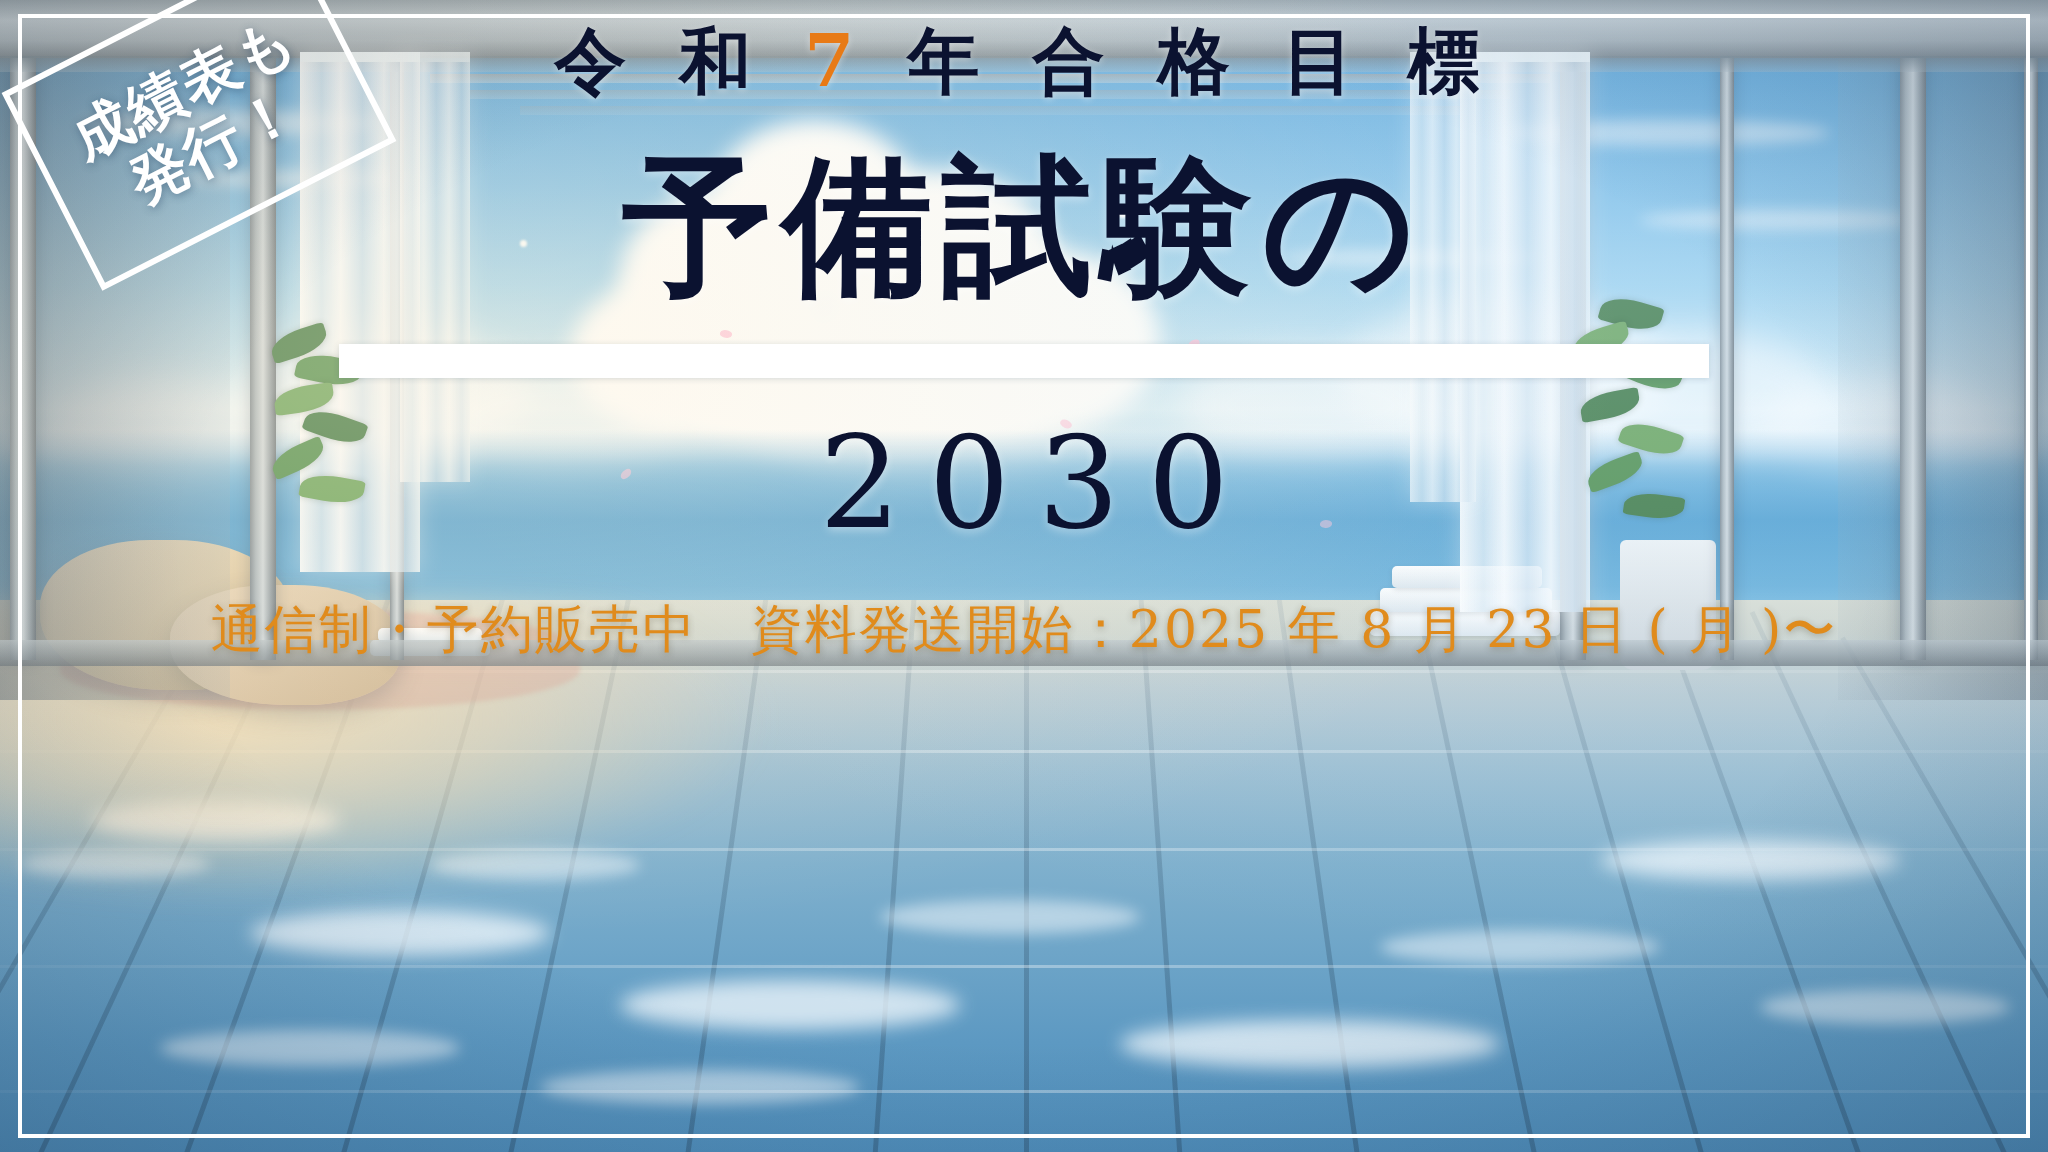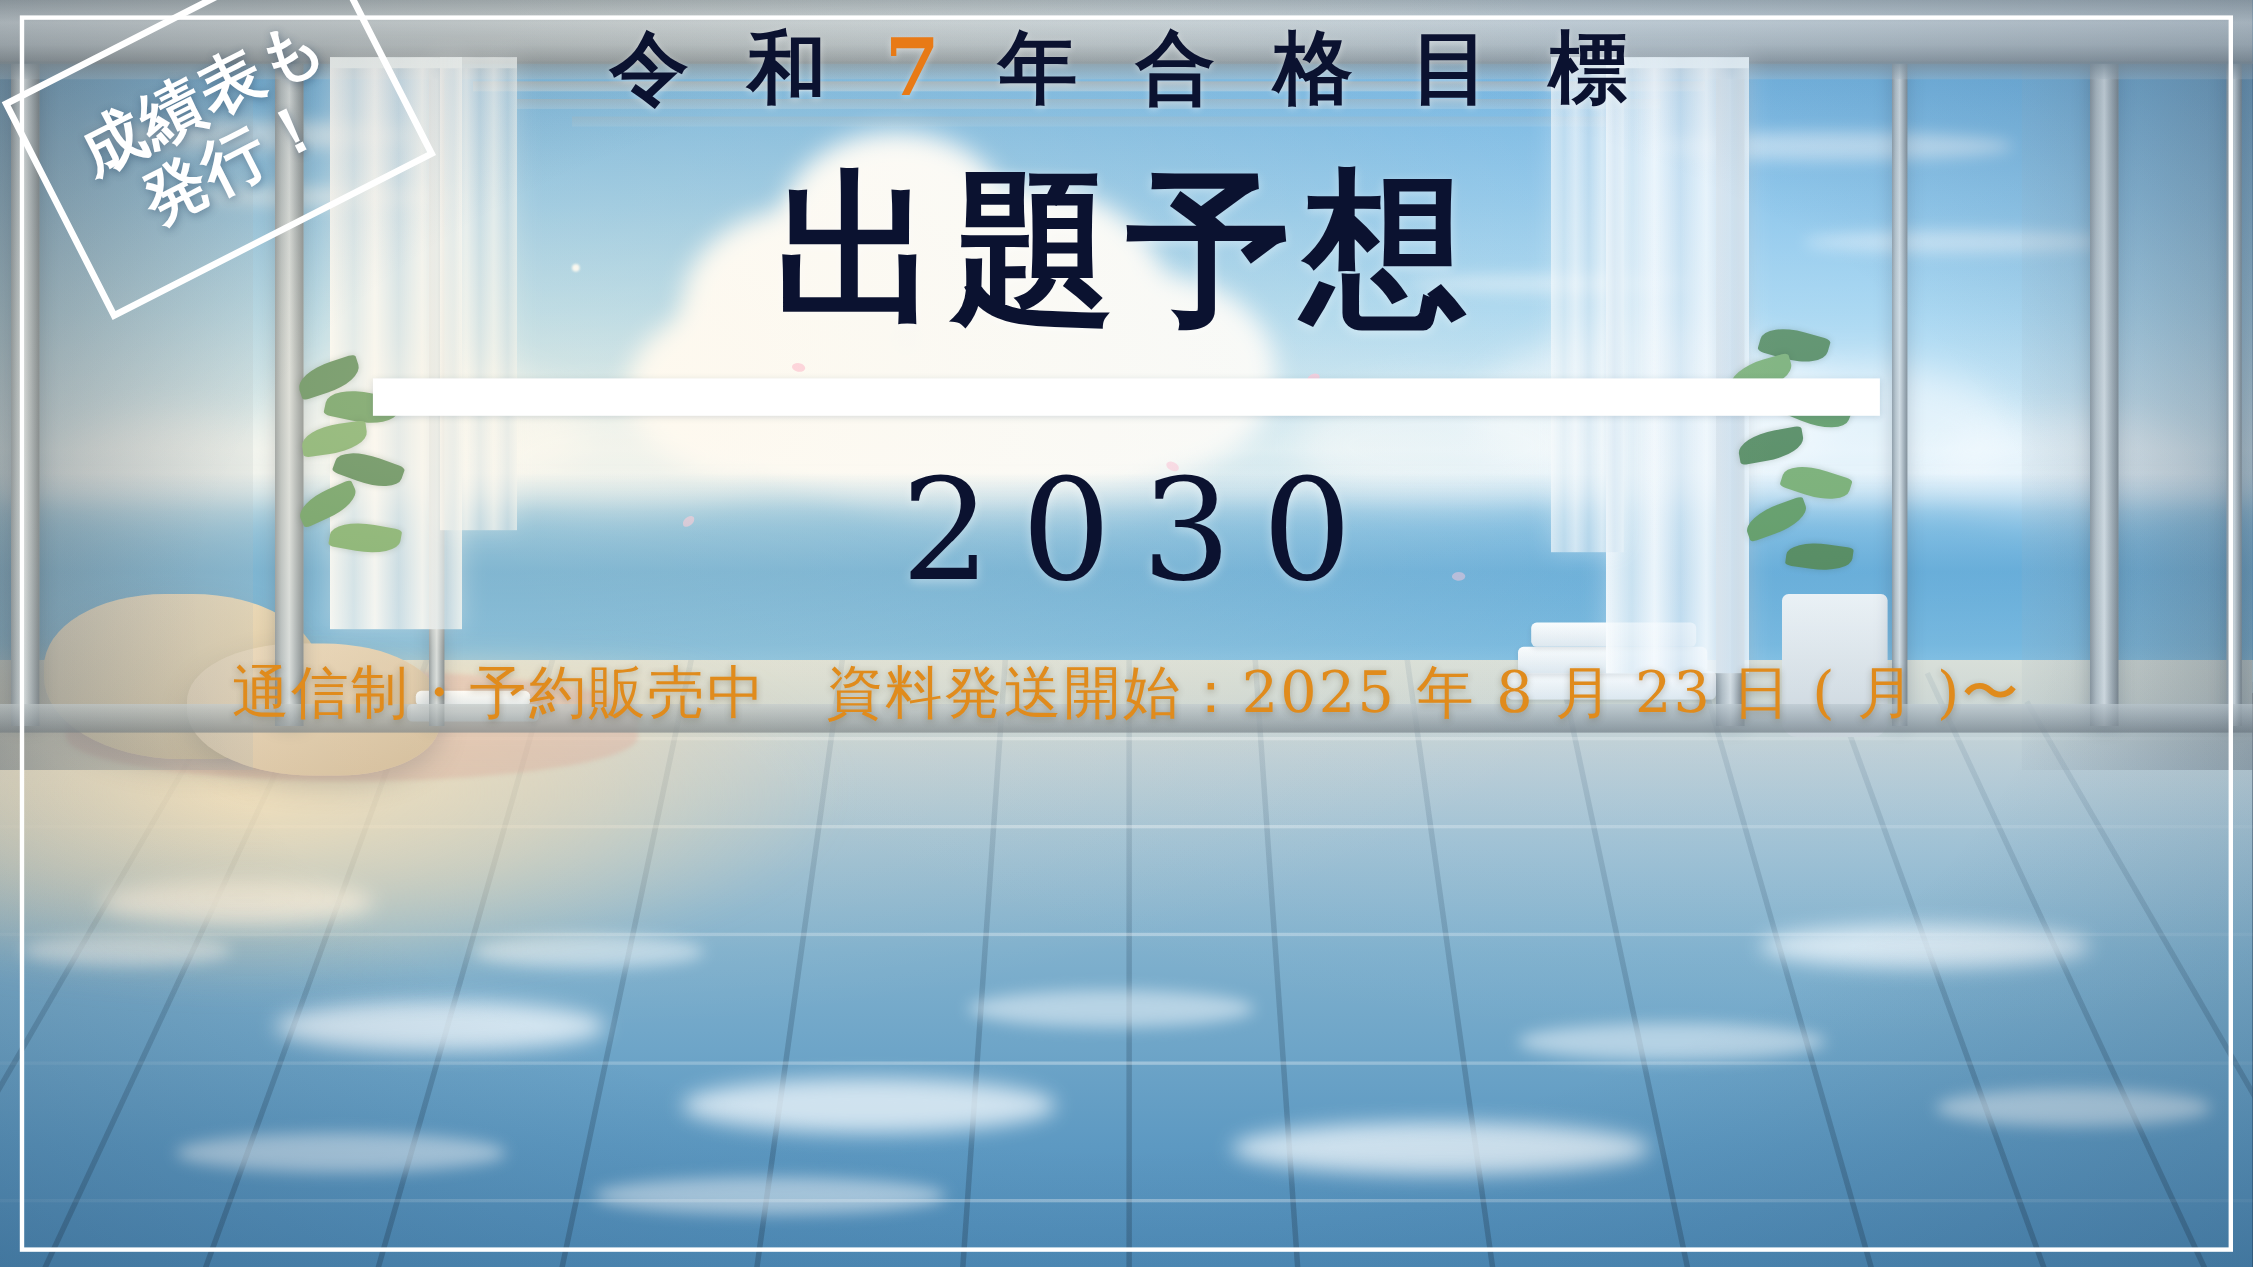--- a/index.html
+++ b/index.html
@@ -437,21 +437,21 @@
   </div>
 
   <div class="content">
 
 
     <div class="line-year">
       <span>令 和 </span><span class="num">7</span><span> 年 合 格 目 標</span>
     </div>
 
     <div class="line-main">
-      <span class="big">出題予想</span>
+      <span class="big">予備試験の</span>
     </div>
 
     <div class="divider"></div>
 
     <div class="line-2025">2030</div>
 
 
     <div class="line-sale">通信制・予約販売中　資料発送開始：2025 年 8 月 23 日 ( 月 )〜</div>
   </div>
 

